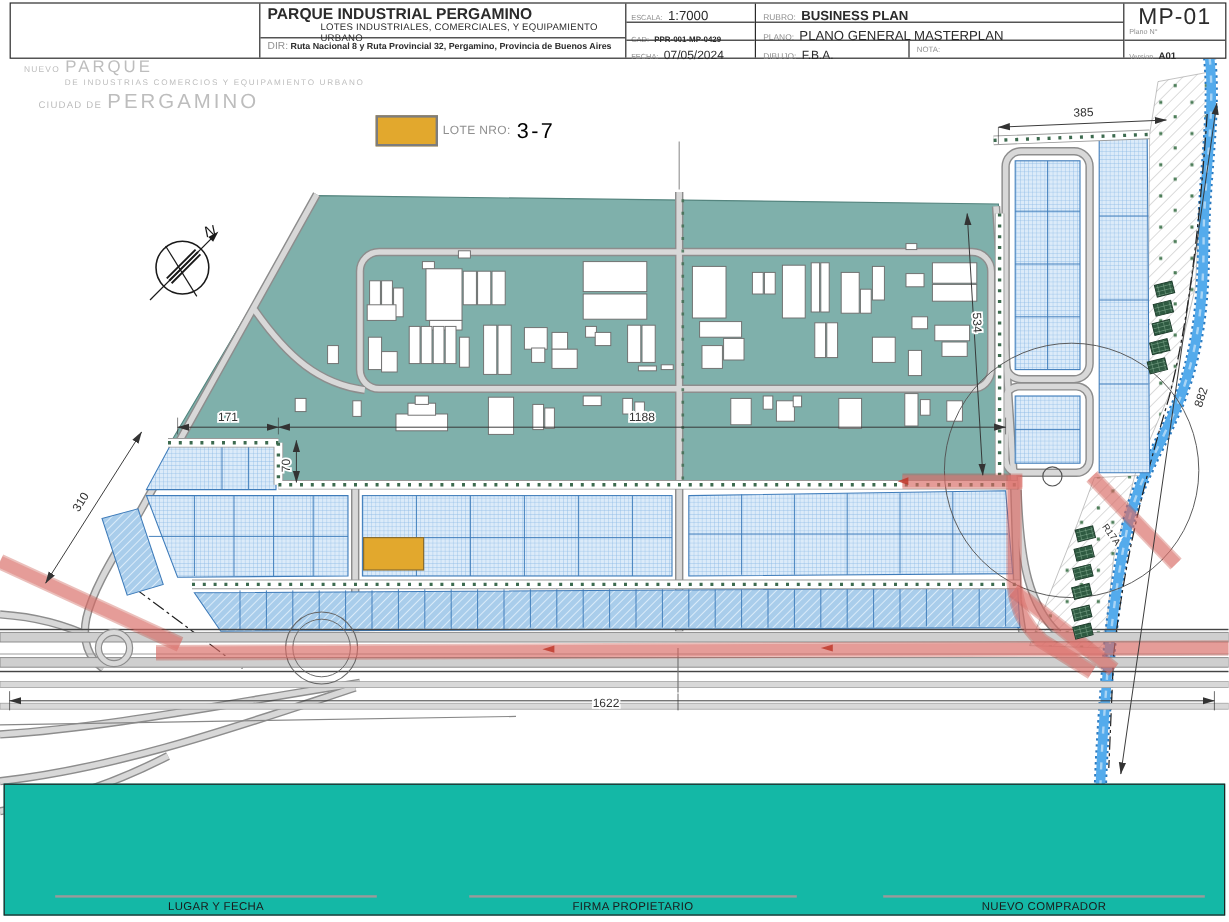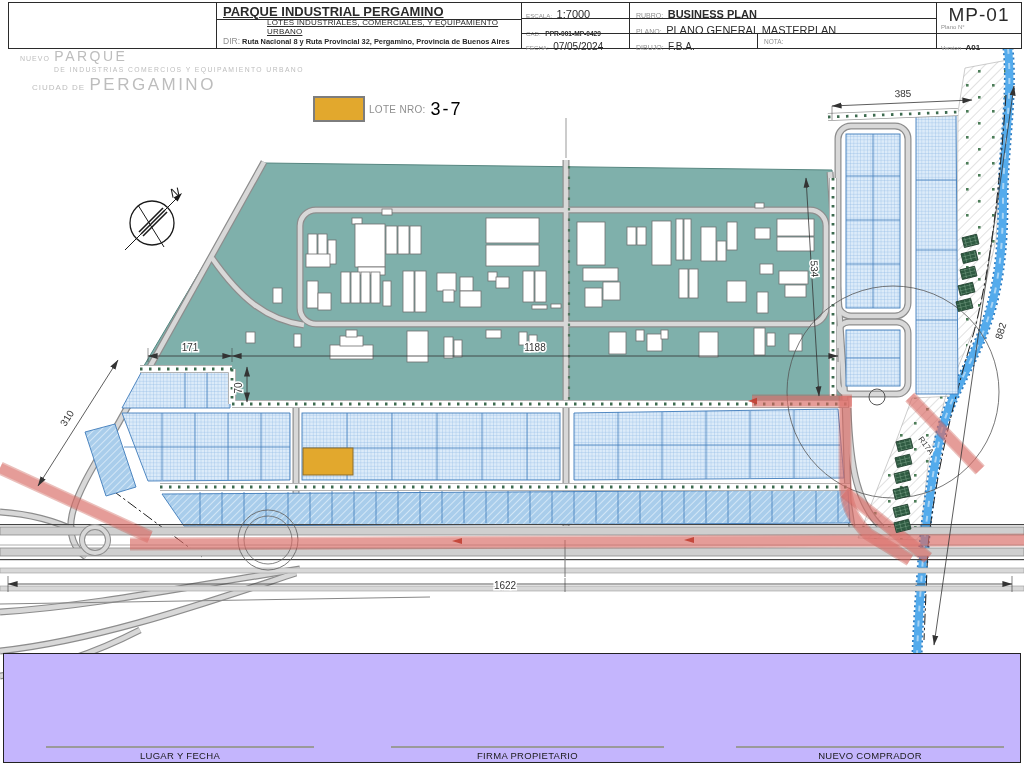--- a/index.html
+++ b/index.html
@@ -30,21 +30,21 @@
   .heading .l2{font-size:6.8px;letter-spacing:1.4px;margin:3px 0 2px 34px;}
   .heading .l3{margin-left:12px;}
   .heading .l3 small{font-size:8px;letter-spacing:1px;}
   .heading .l3 span{font-size:17px;letter-spacing:2.5px;}
   
   .legend{position:absolute;left:313px;top:96px;display:flex;align-items:center;}
   .legend .swatch{width:48px;height:22px;background:#e2a82d;border:2px solid #7d7d7d;}
   .legend .llabel{font-size:10px;color:#8f8f8f;margin-left:4px;letter-spacing:.3px;}
   .legend .lvalue{font-size:18px;color:#000000;margin-left:5px;letter-spacing:2px;}
   
-  .sigbox{position:absolute;left:3px;top:653px;width:1016px;height:108px;border:1.6px solid #222;background:#c4b5fd;}
+  .sigbox{position:absolute;left:3px;top:653px;width:1016px;height:108px;border:1.6px solid #222;background:#14b8a6;}
   .siggroup{position:absolute;top:92px;}
   .sigline{border-top:2px solid #9a9a9a;height:0;}
   .siglabel{text-align:center;font-size:9.5px;color:#1a1a1a;margin-top:2px;letter-spacing:.3px;}
 </style>
 </head>
 <body>
 
 <div class="stage">
 
   <svg class="abs" style="left:0;top:0;" width="1024" height="768" viewBox="0 0 1024 768">
@@ -313,25 +313,25 @@
       <line x1="-9" y1="13" x2="15" y2="-11" stroke-width="1.6"></line>
       <polygon points="30,-30 25.6,-21.6 21.6,-25.6" fill="#1a1a1a" stroke="none"></polygon>
       <text x="24" y="-26" transform="rotate(-12 24 -26)" font-size="13" fill="#1a1a1a" stroke="none" text-anchor="middle" font-family="Liberation Sans, sans-serif">N</text>
     </g>
   </svg>
 
   <div class="tb">
 
 
     <div class="cell" style="left:207px;width:305px;">
-      <div class="row" style="top:0;height:28px;padding:2px 0 0 6px;text-decoration:underline;">
+      <div class="row" style="top:0;height:28px;padding:2px 0 0 6px;">
         <div class="proj-title">PARQUE INDUSTRIAL PERGAMINO</div>
         <div class="proj-sub">LOTES INDUSTRIALES, COMERCIALES, Y EQUIPAMIENTO URBANO</div>
       </div>
-      <div class="row dir-line" style="top:16px;height:17px;border-top:1.2px solid #2b2b2b;padding:16px 0 0 6px;">
+      <div class="row dir-line" style="top:28px;height:17px;border-top:1.2px solid #2b2b2b;padding:1px 0 0 6px;">
         <span class="lbl">DIR:</span>
         <span>Ruta Nacional 8 y Ruta Provincial 32, Pergamino, Provincia de Buenos Aires</span>
       </div>
     </div>
 
     <div class="cell" style="left:512px;width:108px;">
       <div class="row" style="top:0;height:14px;padding:1px 0 0 4px;">
         <span class="meta-lbl">ESCALA:</span>
         <span class="meta-val-lg">1:7000</span>
       </div>

